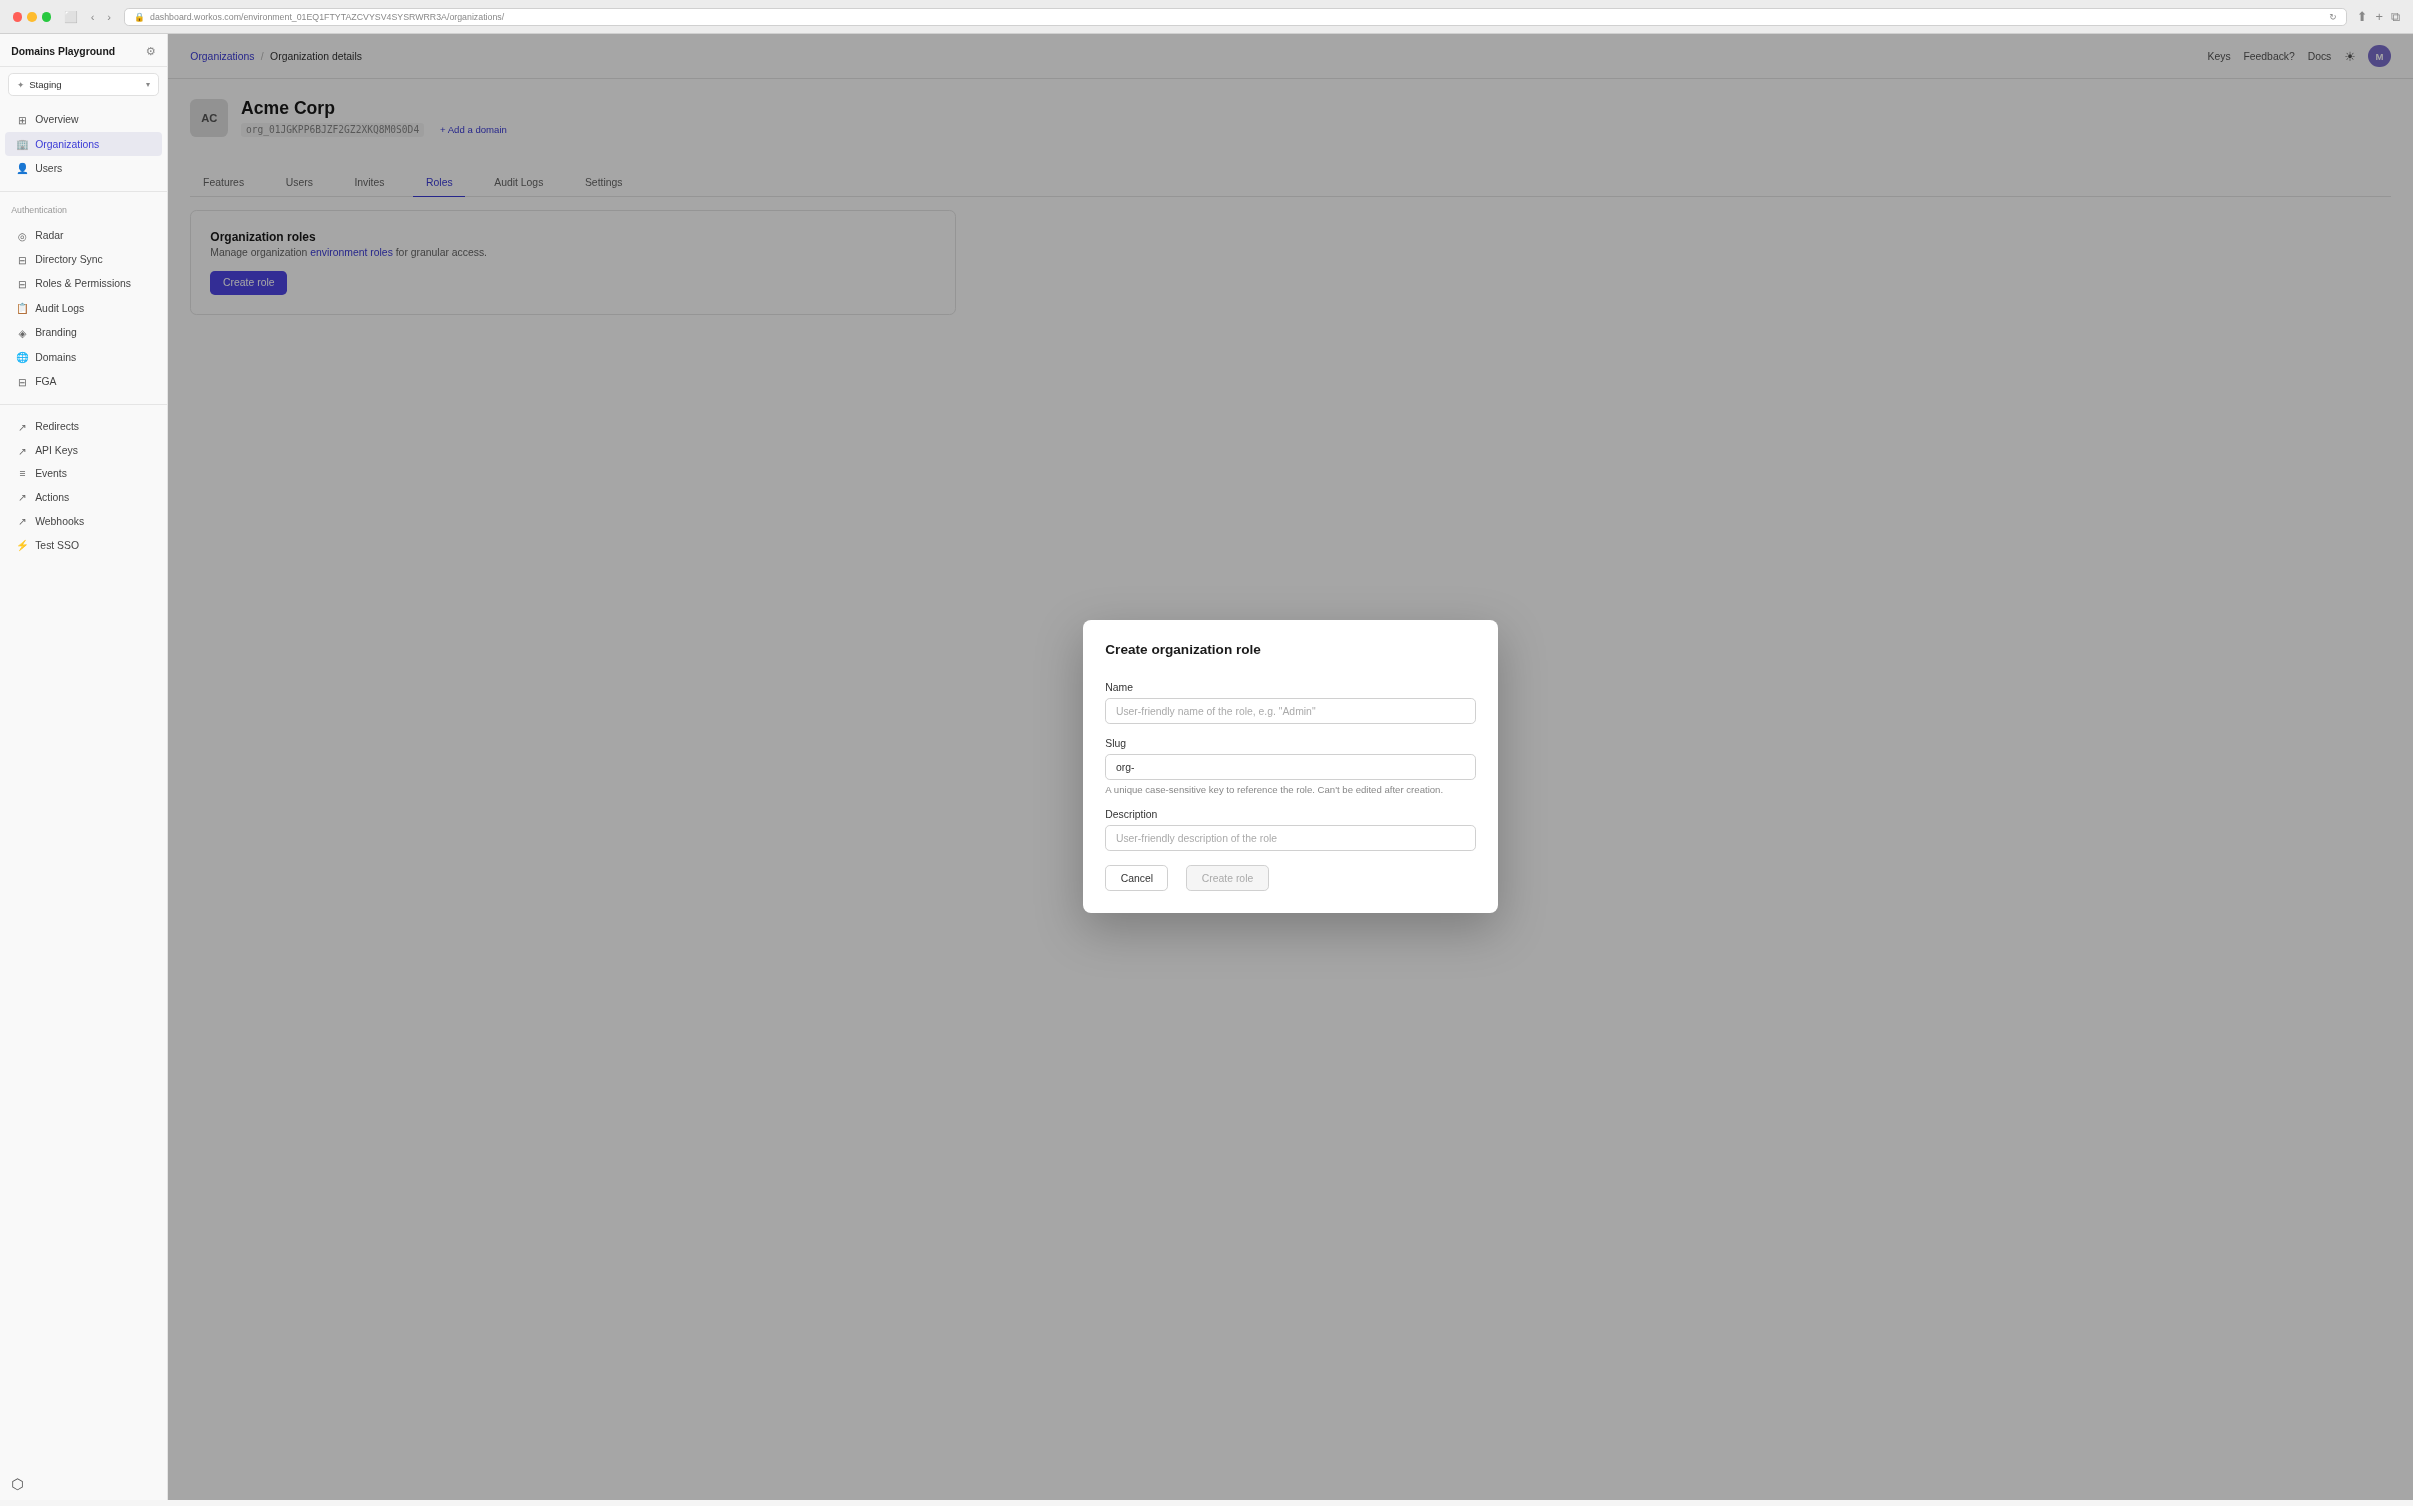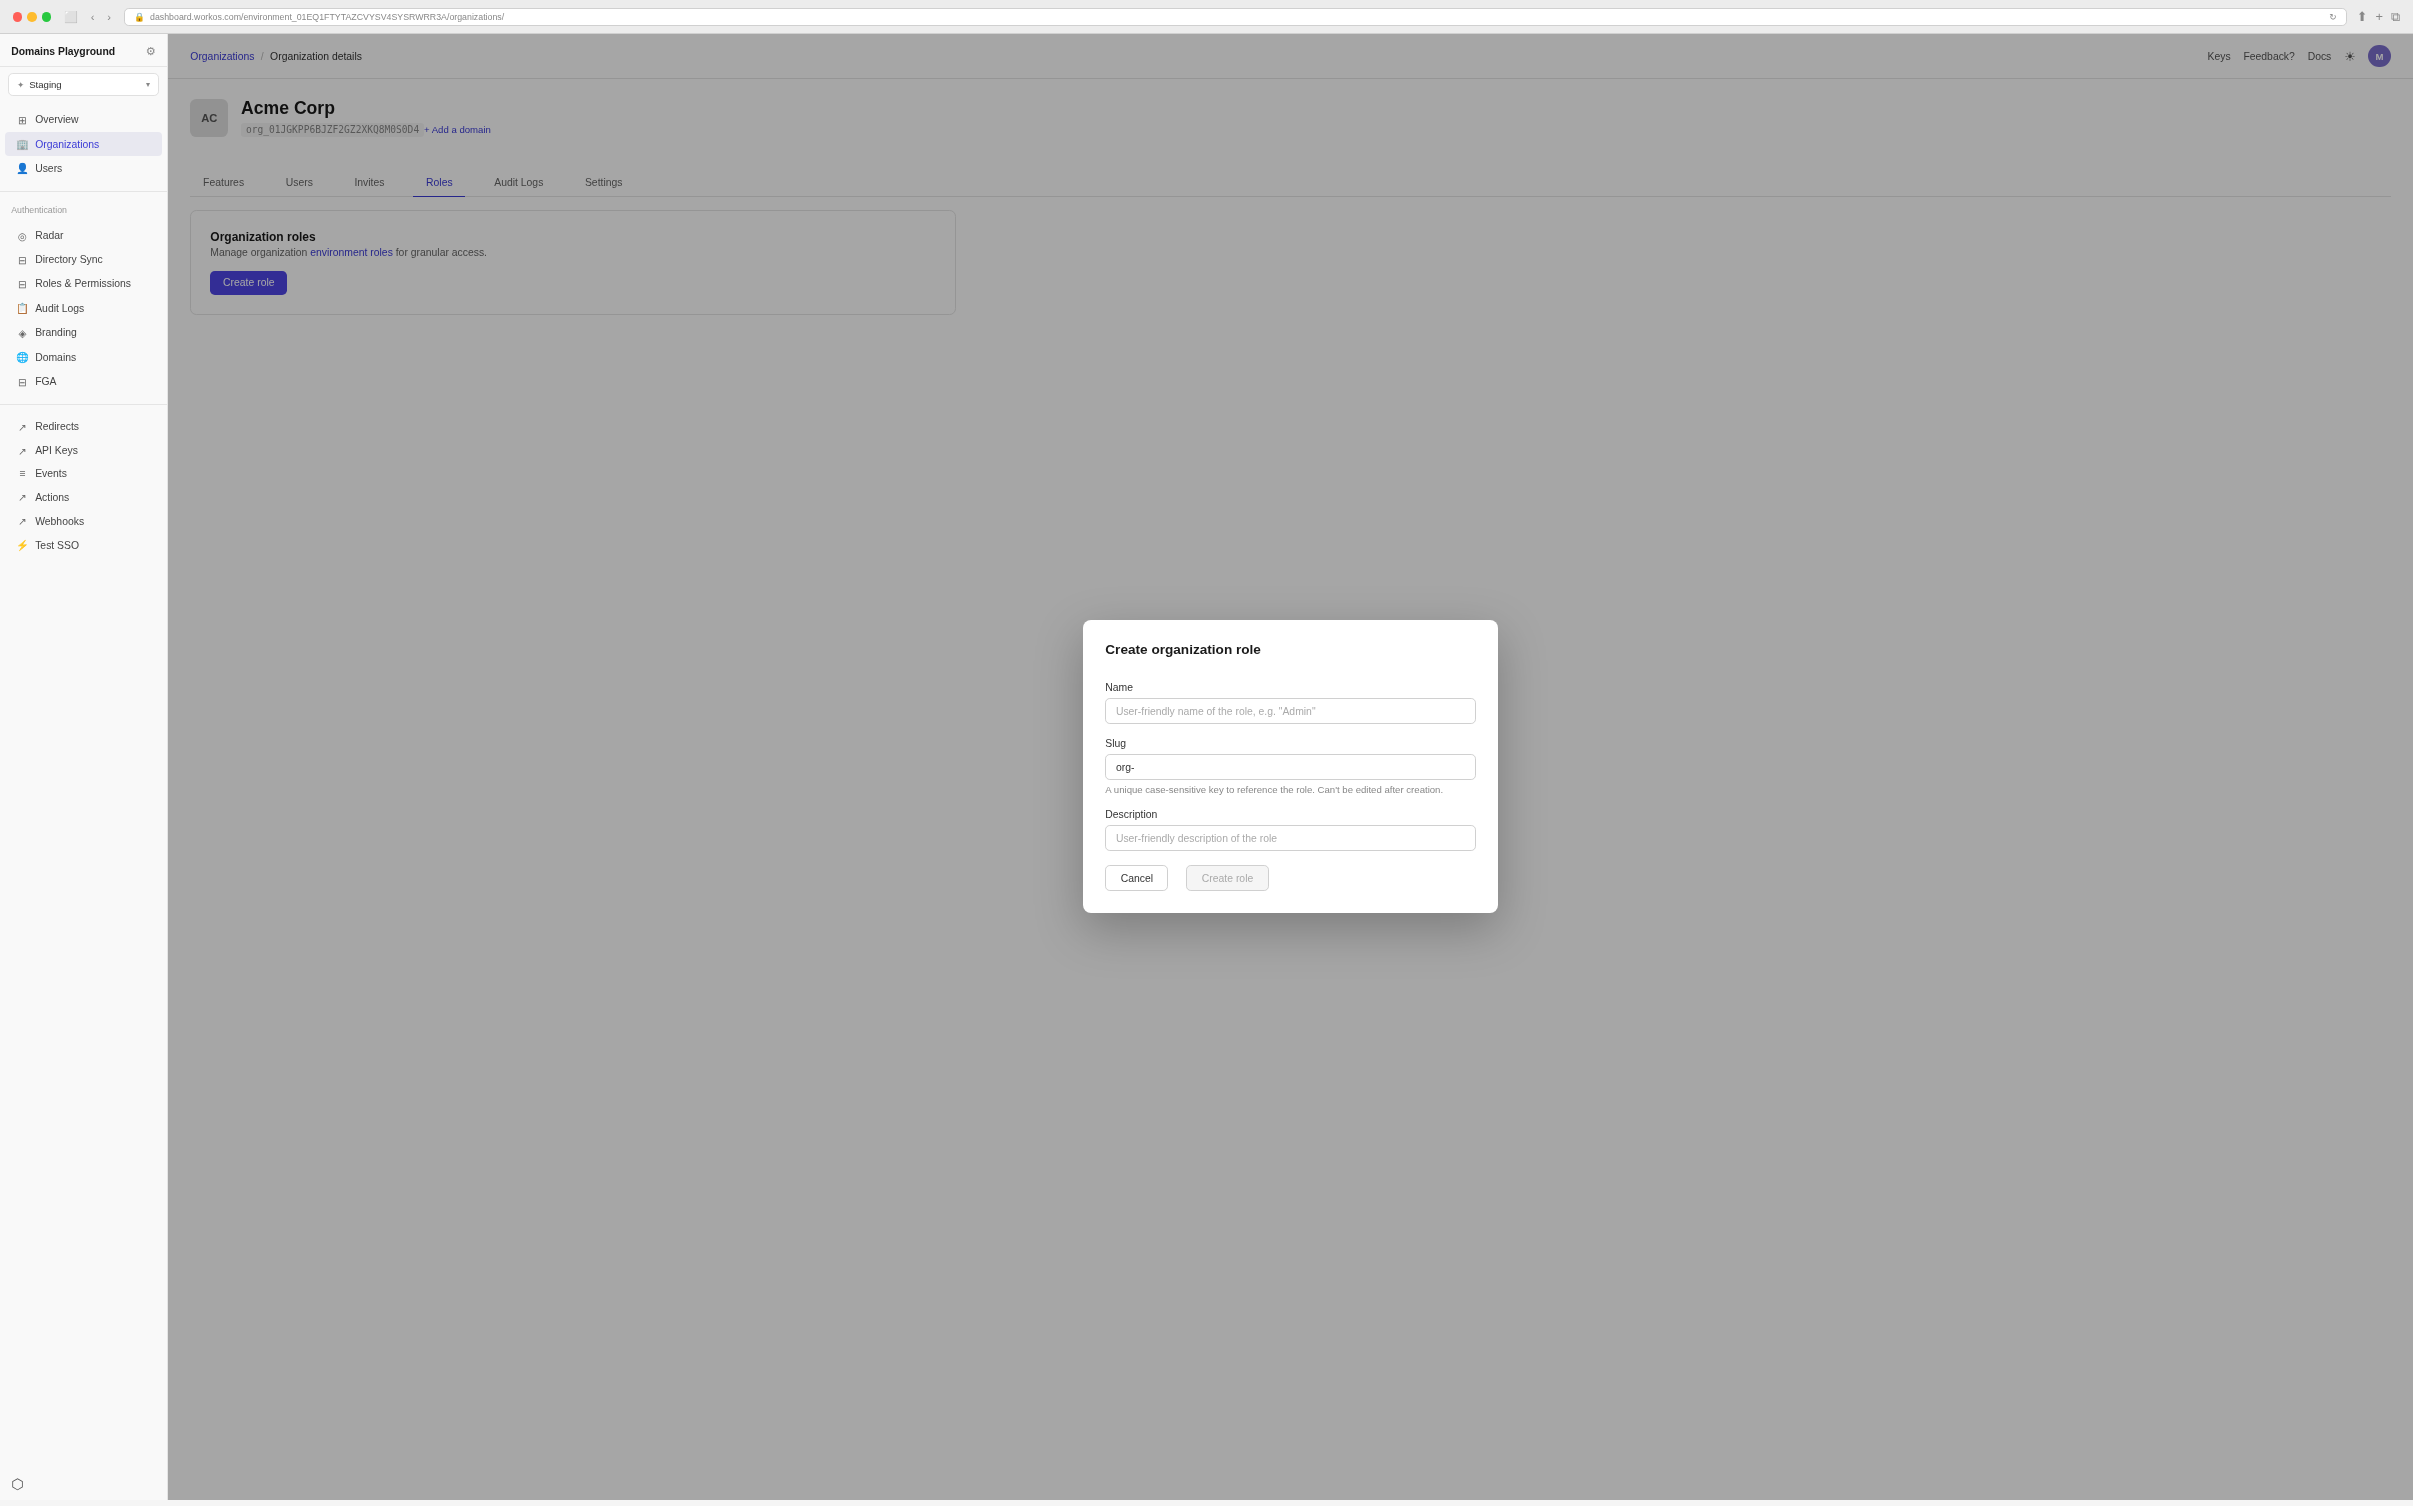--- a/index.html
+++ b/index.html
@@ -118,21 +118,21 @@
     .topnav-actions { display: flex; align-items: center; gap: 12.8px; font-size: 10.4px; color: #555; }
     .topnav-actions a { color: #555; text-decoration: none; display: flex; align-items: center; gap: 3.2px; cursor: pointer; }
     .theme-icon { font-size: 12.8px; cursor: pointer; }
     .avatar { width: 22.3px; height: 22.3px; border-radius: 50%; background: #7c6fcd; color: white; font-size: 9.6px; font-weight: 600; display: flex; align-items: center; justify-content: center; cursor: pointer; }
 
     
     .page-content { padding: 19px 22.3px; }
     .org-header { display: flex; align-items: center; gap: 12.8px; margin-bottom: 32px; }
     .org-avatar { width: 38px; height: 38px; border-radius: 6.4px; background: #e0e0e0; color: #555; font-size: 11.2px; font-weight: 600; display: flex; align-items: center; justify-content: center; }
     .org-info h1 { font-size: 17.6px; font-weight: 600; color: #1a1a1a; }
-    .org-meta { display: flex; align-items: center; gap: 0; margin-top: 3.2px; }
+    .org-meta { display: flex; align-items: center; gap: 16px; margin-top: 3.2px; }
     .org-id { font-size: 9.6px; color: #888; font-family: monospace; background: #f5f5f5; padding: 1.6px 4.8px; border-radius: 3.2px; }
     .add-domain { font-size: 9.6px; color: #3b3bd6; cursor: pointer; display: flex; align-items: center; gap: 3.2px; }
 
     
     .tabs { display: flex; gap: 16px; border-bottom: 0.8px solid #e5e5e5; margin-bottom: 0; }
     .tab {
       padding: 8px 12.8px;
       font-size: 10.4px;
       color: #666;
       cursor: pointer;

